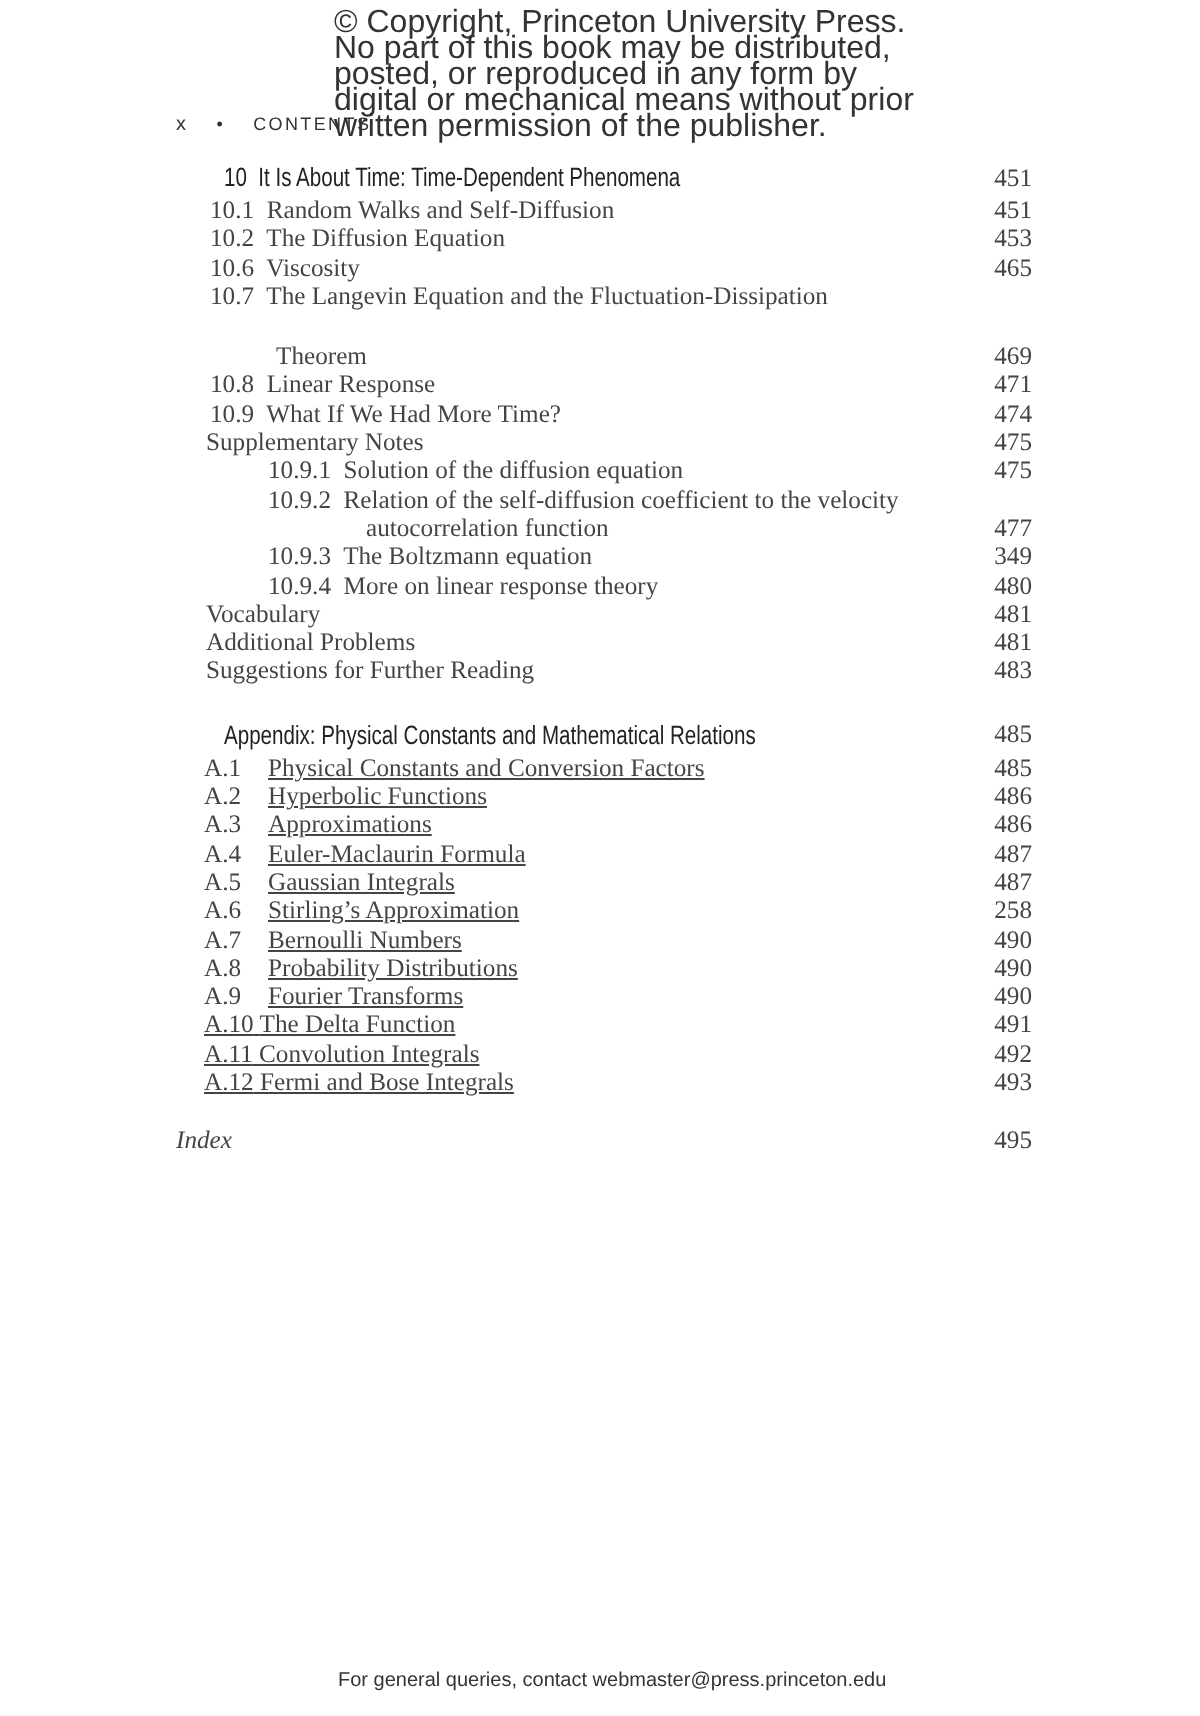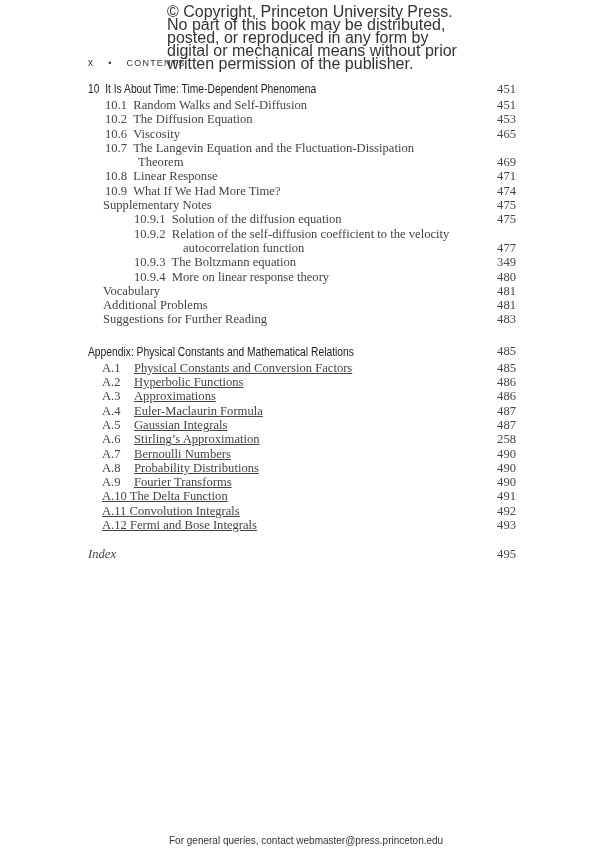--- a/index.html
+++ b/index.html
@@ -18,24 +18,24 @@
   .row {
     position: relative; font-family: "Liberation Serif", serif; font-size: 12.6px;
     line-height: 14.3px; color: #444;
   }
   .row .page { position: absolute; right: 0; bottom: 0; }
   .chapter {
     font-family: "Liberation Sans", sans-serif; font-size: 13.2px; color: #222;
     transform: scaleX(0.78); transform-origin: left; white-space: nowrap;
     line-height: 18px; display: inline-block;
   }
-  .chap-row { height: 18px; }
+  .chap-row { height: 18px; margin-left: 24px; }
   .chap-row .page { font-family: "Liberation Serif", serif; font-size: 12.6px; color: #444; bottom: 2px; }
   .l1 { padding-left: 17px; }
-  .l1c { padding-left: 50px; }
+  .l1c { padding-left: 50px; margin-top: 16px; }
   .l2 { padding-left: 15px; }
   .l3 { padding-left: 46px; }
   .l3c { padding-left: 95px; }
   .la { padding-left: 14px; text-decoration: underline; }
   .gap { height: 16px; }
   .gap2 { height: 15px; }
   .num-a { display: inline-block; width: 32px; }
   .italic { font-style: italic; }
   .footer {
     position: absolute; left: 169px; top: 835px;

